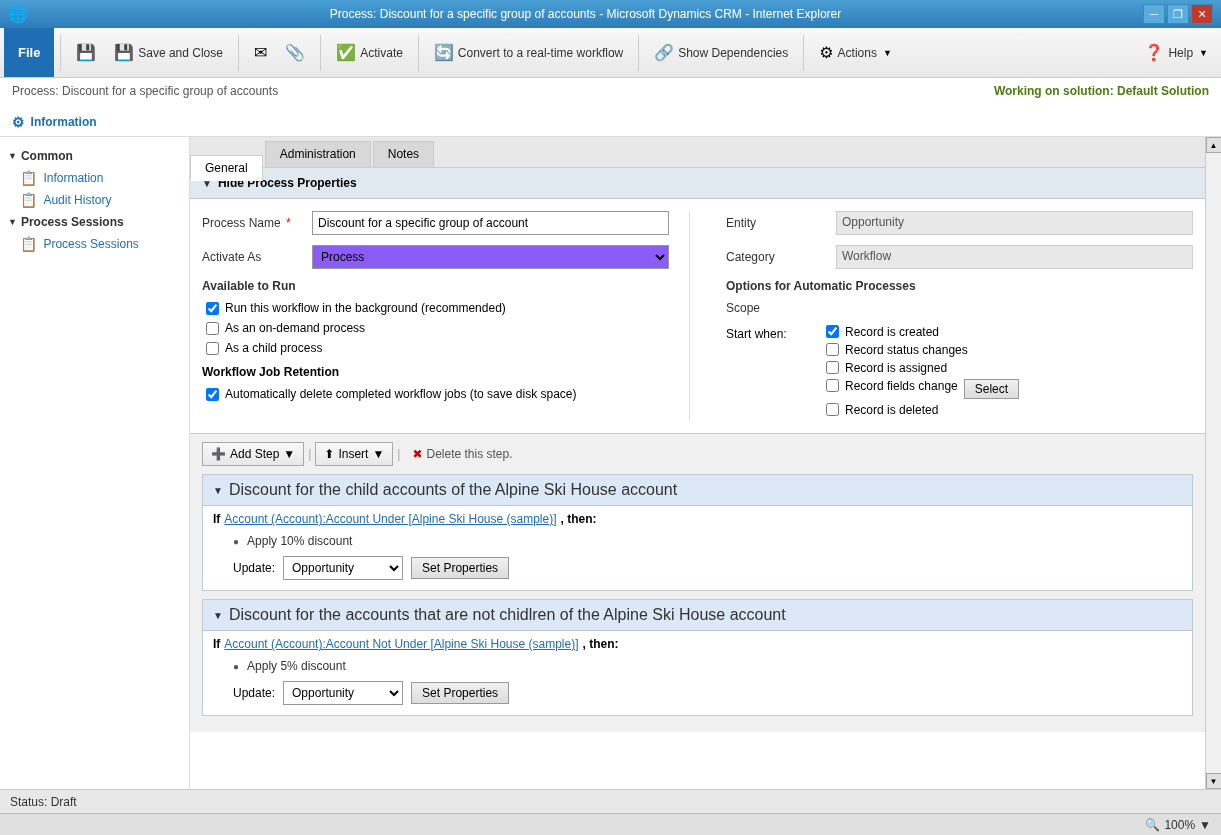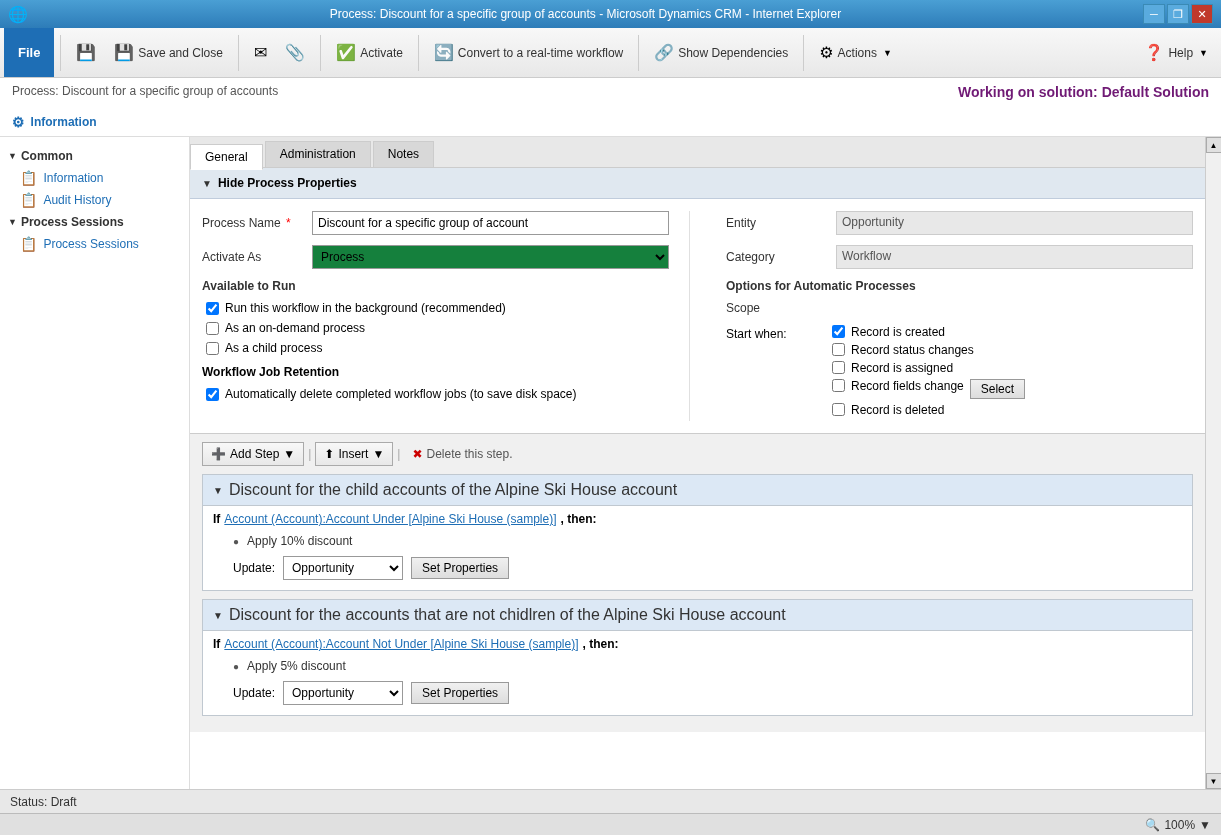--- a/index.html
+++ b/index.html
@@ -66,21 +66,21 @@
       padding: 6px 12px;
       border-bottom: 1px solid #ddd;
       display: flex;
       justify-content: space-between;
       align-items: flex-start;
     }
     .header-left { display: flex; flex-direction: column; gap: 16px; }
     .breadcrumb { font-size: 12px; color: #555; }
     .page-title { font-size: 16px; color: #1e6eb5; font-weight: bold; display: flex; align-items: center; gap: 6px; }
     .page-title-icon { font-size: 14px; color: #1e6eb5; }
-    .working-on { font-size: 14px; color: #701a75; font-weight: bold; }
+    .working-on { font-size: 12px; color: #4d7c0f; font-weight: bold; }
 
     
     .main-layout {
       display: flex;
       flex: 1;
       overflow: hidden;
     }
 
     
     .sidebar {
@@ -132,21 +132,21 @@
       border: 1px solid #ccc;
       border-bottom: none;
       background: #d8d8d8;
       font-size: 12px;
       margin-right: 2px;
     }
     .tab.active {
       background: white;
       border-bottom: 1px solid white;
       position: relative;
-      top: 3px;
+      top: 14px;
       z-index: 1;
     }
 
     
     .tab-content {
       flex: 1;
       overflow-y: auto;
       background: white;
     }
 
@@ -189,21 +189,21 @@
       padding: 3px 5px;
       font-size: 12px;
       background: white;
       height: 24px;
     }
     .form-select {
       flex: 1;
       border: 1px solid #999;
       padding: 2px 4px;
       font-size: 12px;
-      background: #15803d;
+      background: #8b5cf6;
       height: 24px;
     }
     .form-input-readonly {
       flex: 1;
       border: 1px solid #ccc;
       padding: 3px 5px;
       font-size: 12px;
       background: #e8e8e8;
       height: 24px;
       color: #555;
@@ -580,21 +580,21 @@
               <div class="form-label">Category</div>
               <div class="form-input-readonly">Workflow</div>
             </div>
 
             <div class="section-label">Options for Automatic Processes</div>
 
             <div class="scope-row">
               <div class="scope-label">Scope</div>
             </div>
 
-            <div style="display:flex;gap:6px;margin-top:4px;">
+            <div style="display:flex;gap:0;margin-top:4px;">
               <div style="width:100px;font-size:12px;padding-top:2px;">Start when:</div>
               <div>
                 <div class="start-when-row">
                   <input type="checkbox" checked="" style="">
                   <label>Record is created</label>
                 </div>
                 <div class="start-when-row">
                   <input type="checkbox" style="">
                   <label>Record status changes</label>
                 </div>

